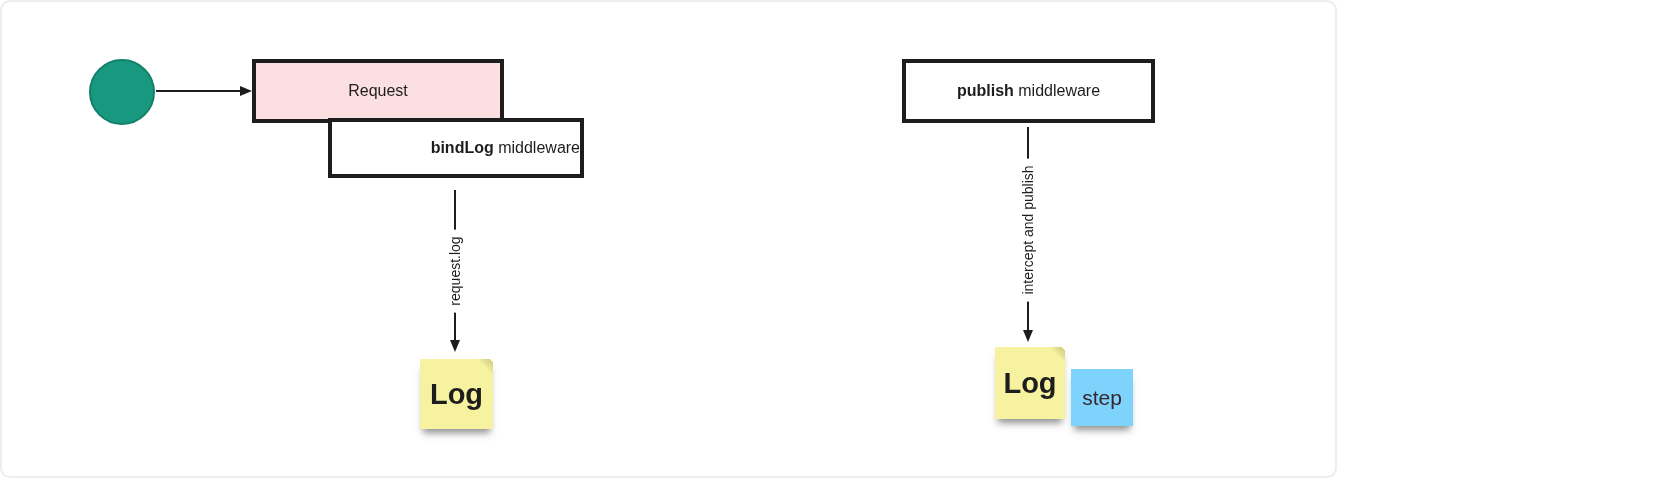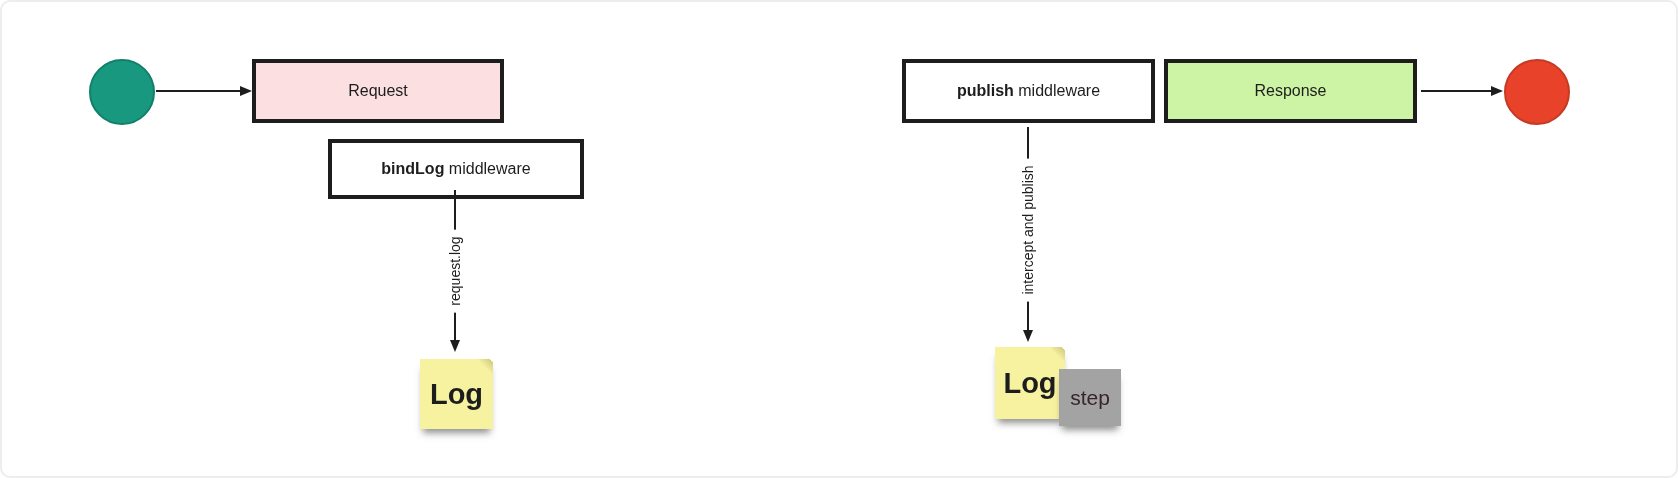--- a/index.html
+++ b/index.html
@@ -1,37 +1,37 @@
 <!DOCTYPE html>
 <html><head>
 <meta charset="utf-8">
 <style>
   html,body{margin:0;padding:0;background:#ffffff;font-family:"Liberation Sans",sans-serif;}
   .canvas{
-    position:relative;width:1678px;height:478px;background:#ffffff;
+    position:relative;width:1337px;height:478px;background:#ffffff;
     border:2px solid #ededed;border-radius:10px;box-sizing:border-box;overflow:hidden;
     color:#1d1d1d;
   }
   
   .circle{position:absolute;border-radius:50%;box-sizing:border-box;}
   .circle.start{left:87px;top:57px;width:66px;height:66px;background:#18997f;border:2px solid #11806a;}
   .circle.end{left:1502px;top:57px;width:66px;height:66px;background:#e8422b;border:2px solid #c53a22;}
   
   .box{
     position:absolute;top:57px;height:64px;box-sizing:border-box;
     border:4px solid #1d1d1d;background:#ffffff;
     display:flex;align-items:center;justify-content:center;
     font-size:16px;line-height:1;
   }
   .box .lbl{display:inline;white-space:nowrap;}
   .box.request{left:250px;width:252px;background:#fbdfe1;}
   .box.process{left:511px;width:380px;}
   .box.stacklog{left:900px;width:253px;}
   .box.response{left:1162px;width:253px;background:#cdf4a4;}
-  .box.bindlog{top:137px;left:326px;width:256px;height:60px;}
+  .box.bindlog{top:116px;left:326px;width:256px;height:60px;justify-content:flex-end;}
   .bld{font-weight:bold;}
   
   .line-h{position:absolute;height:2px;background:#1d1d1d;}
   .line-v{position:absolute;width:2px;background:#1d1d1d;}
   .head-right{position:absolute;width:0;height:0;border-top:5px solid transparent;border-bottom:5px solid transparent;border-left:12px solid #1d1d1d;}
   .head-down{position:absolute;width:0;height:0;border-left:5px solid transparent;border-right:5px solid transparent;border-top:12px solid #1d1d1d;}
   .edge-label{
     position:absolute;transform:translate(-50%,-50%) rotate(-90deg);
     background:#ffffff;padding:0 7px;font-size:14px;white-space:nowrap;color:#1d1d1d;
   }
@@ -61,23 +61,20 @@
 
   <div class="box request" style="background: rgb(251, 223, 225);">
     <span class="lbl">Request</span>
   </div>
 
 
   <div class="box stacklog" style="background: rgb(255, 255, 255);">
     <span class="lbl"><b class="bld">publish</b> <span>middleware</span></span>
   </div>
 
-  <div class="box response" style="background: rgb(205, 244, 164);">
-    <span class="lbl">Response</span>
-  </div>
 
   <div class="line-h" style="left:1419px;top:88px;width:72px;"></div>
   <div class="head-right" style="left:1489px;top:84px;"></div>
 
   <div class="circle end" style="background: rgb(232, 66, 43);"></div>
 
   <div class="box bindlog" style="background: rgb(255, 255, 255);">
     <span class="lbl"><b class="bld">bindLog</b> <span>middleware</span></span>
   </div>
 
@@ -92,17 +89,17 @@
   <div class="sticky log1" style="background: rgb(247, 242, 160);">
     <span class="fold"></span>
     <span>Log</span>
   </div>
 
   <div class="sticky log2" style="background: rgb(247, 242, 160);">
     <span class="fold"></span>
     <span>Log</span>
   </div>
 
-  <div class="sticky step" style="background: #a3a3a3;">
+  <div class="sticky step" style="background: #7dd3fc; margin-left: 12px;">
     <span>step</span>
   </div>
 
 </div>
 
 </body></html>

